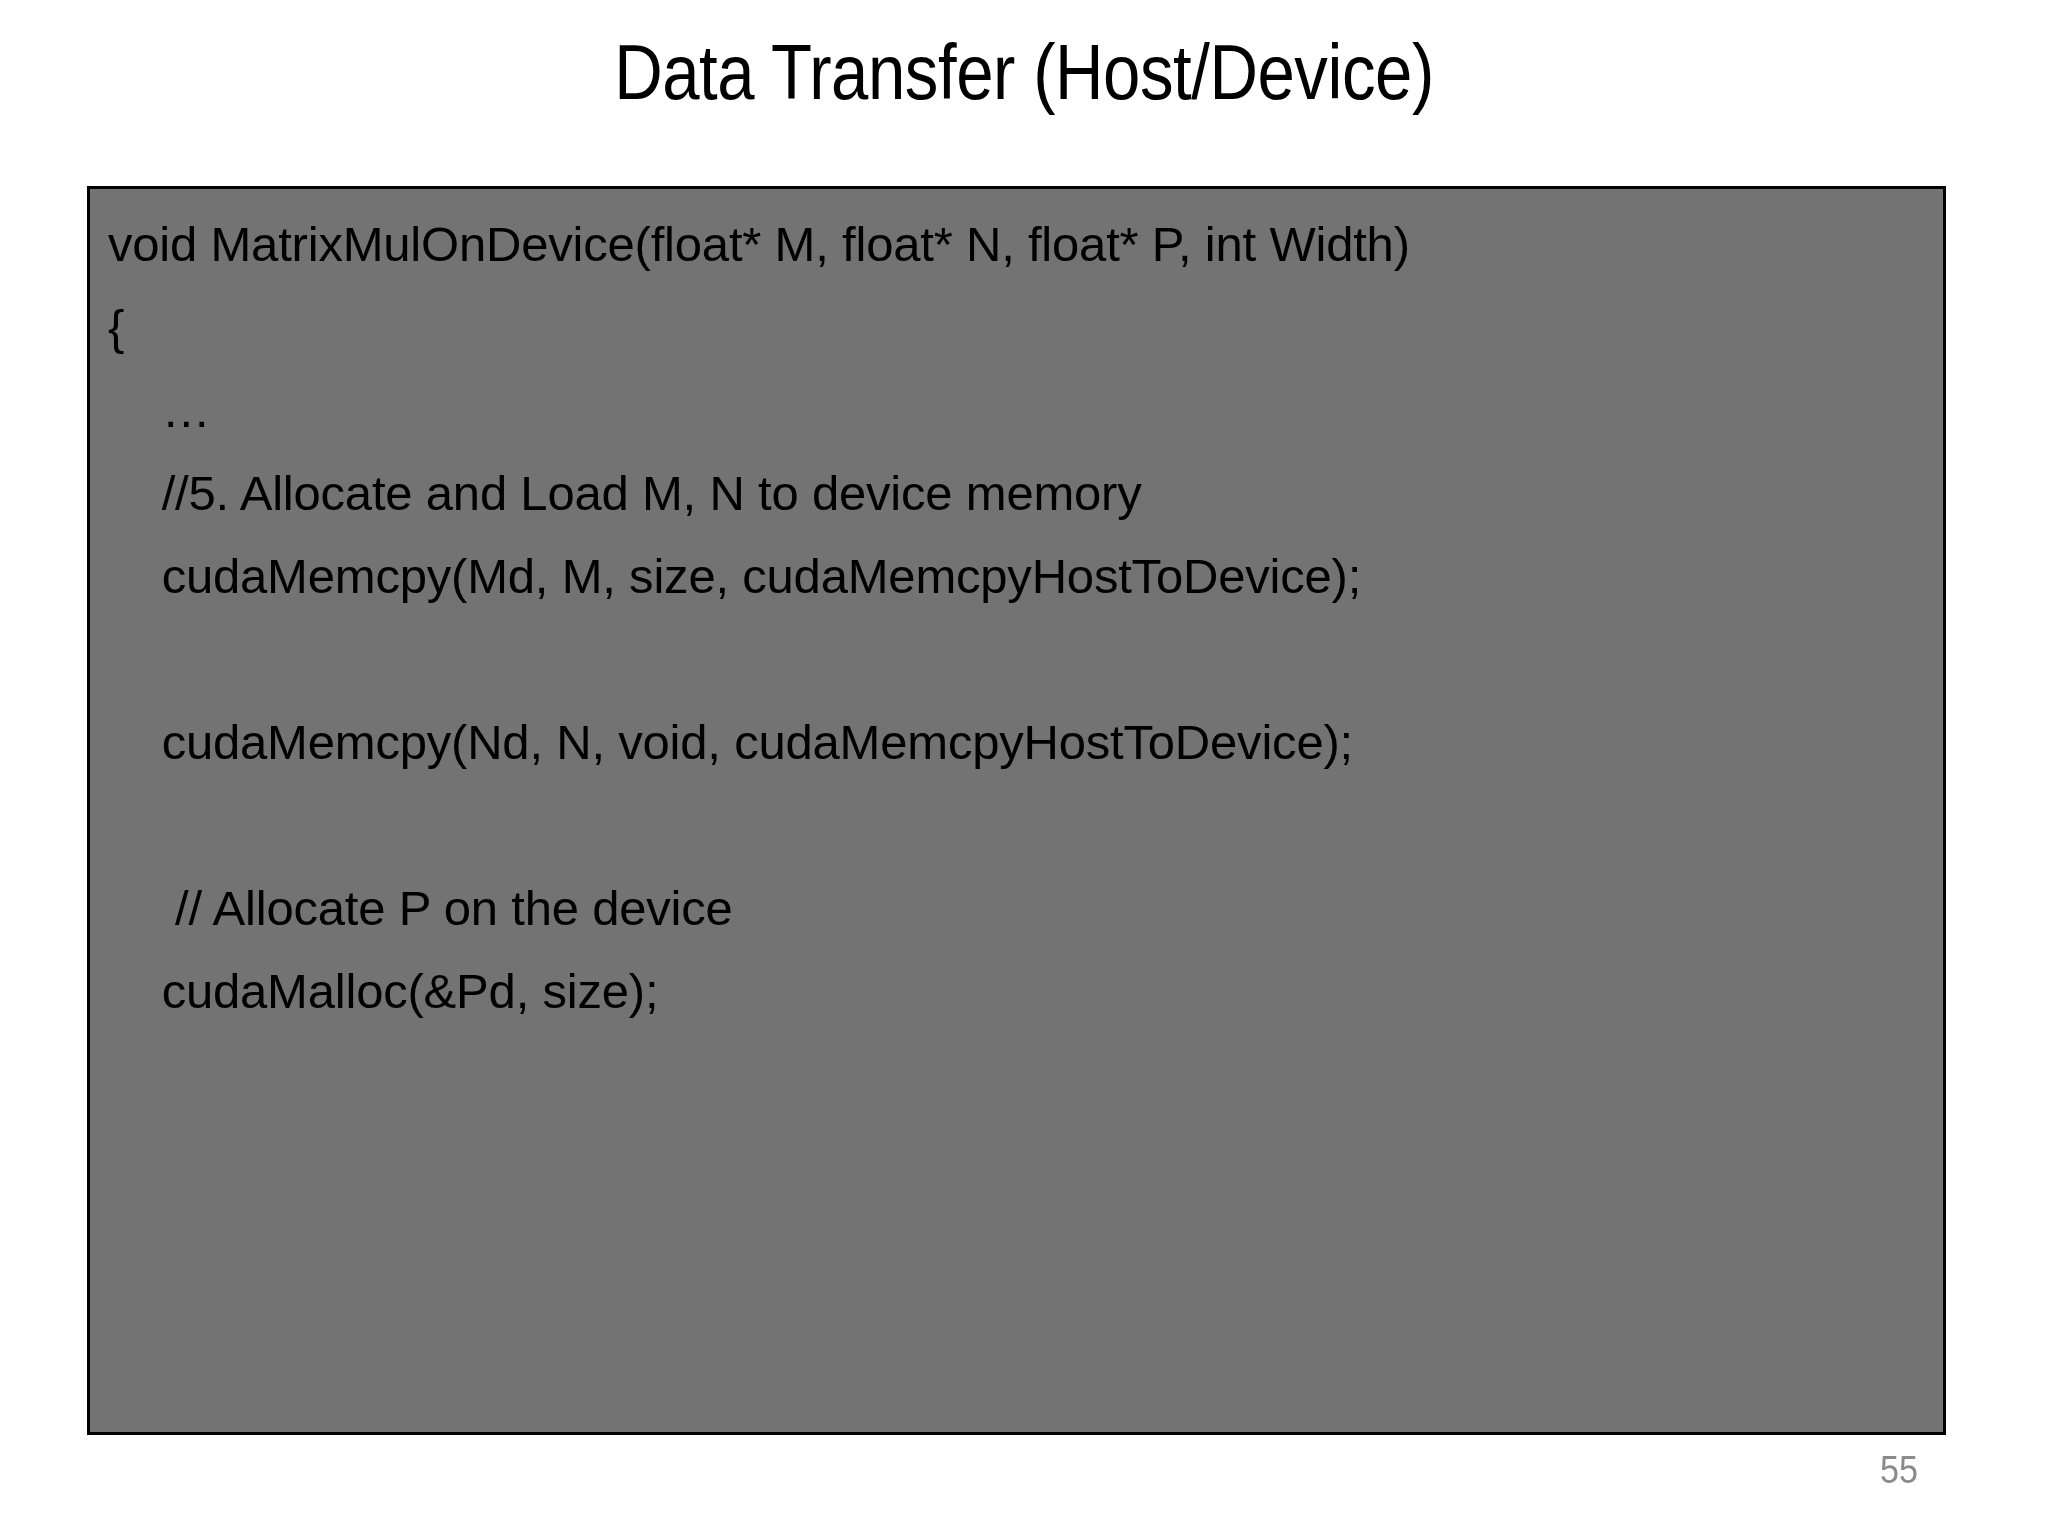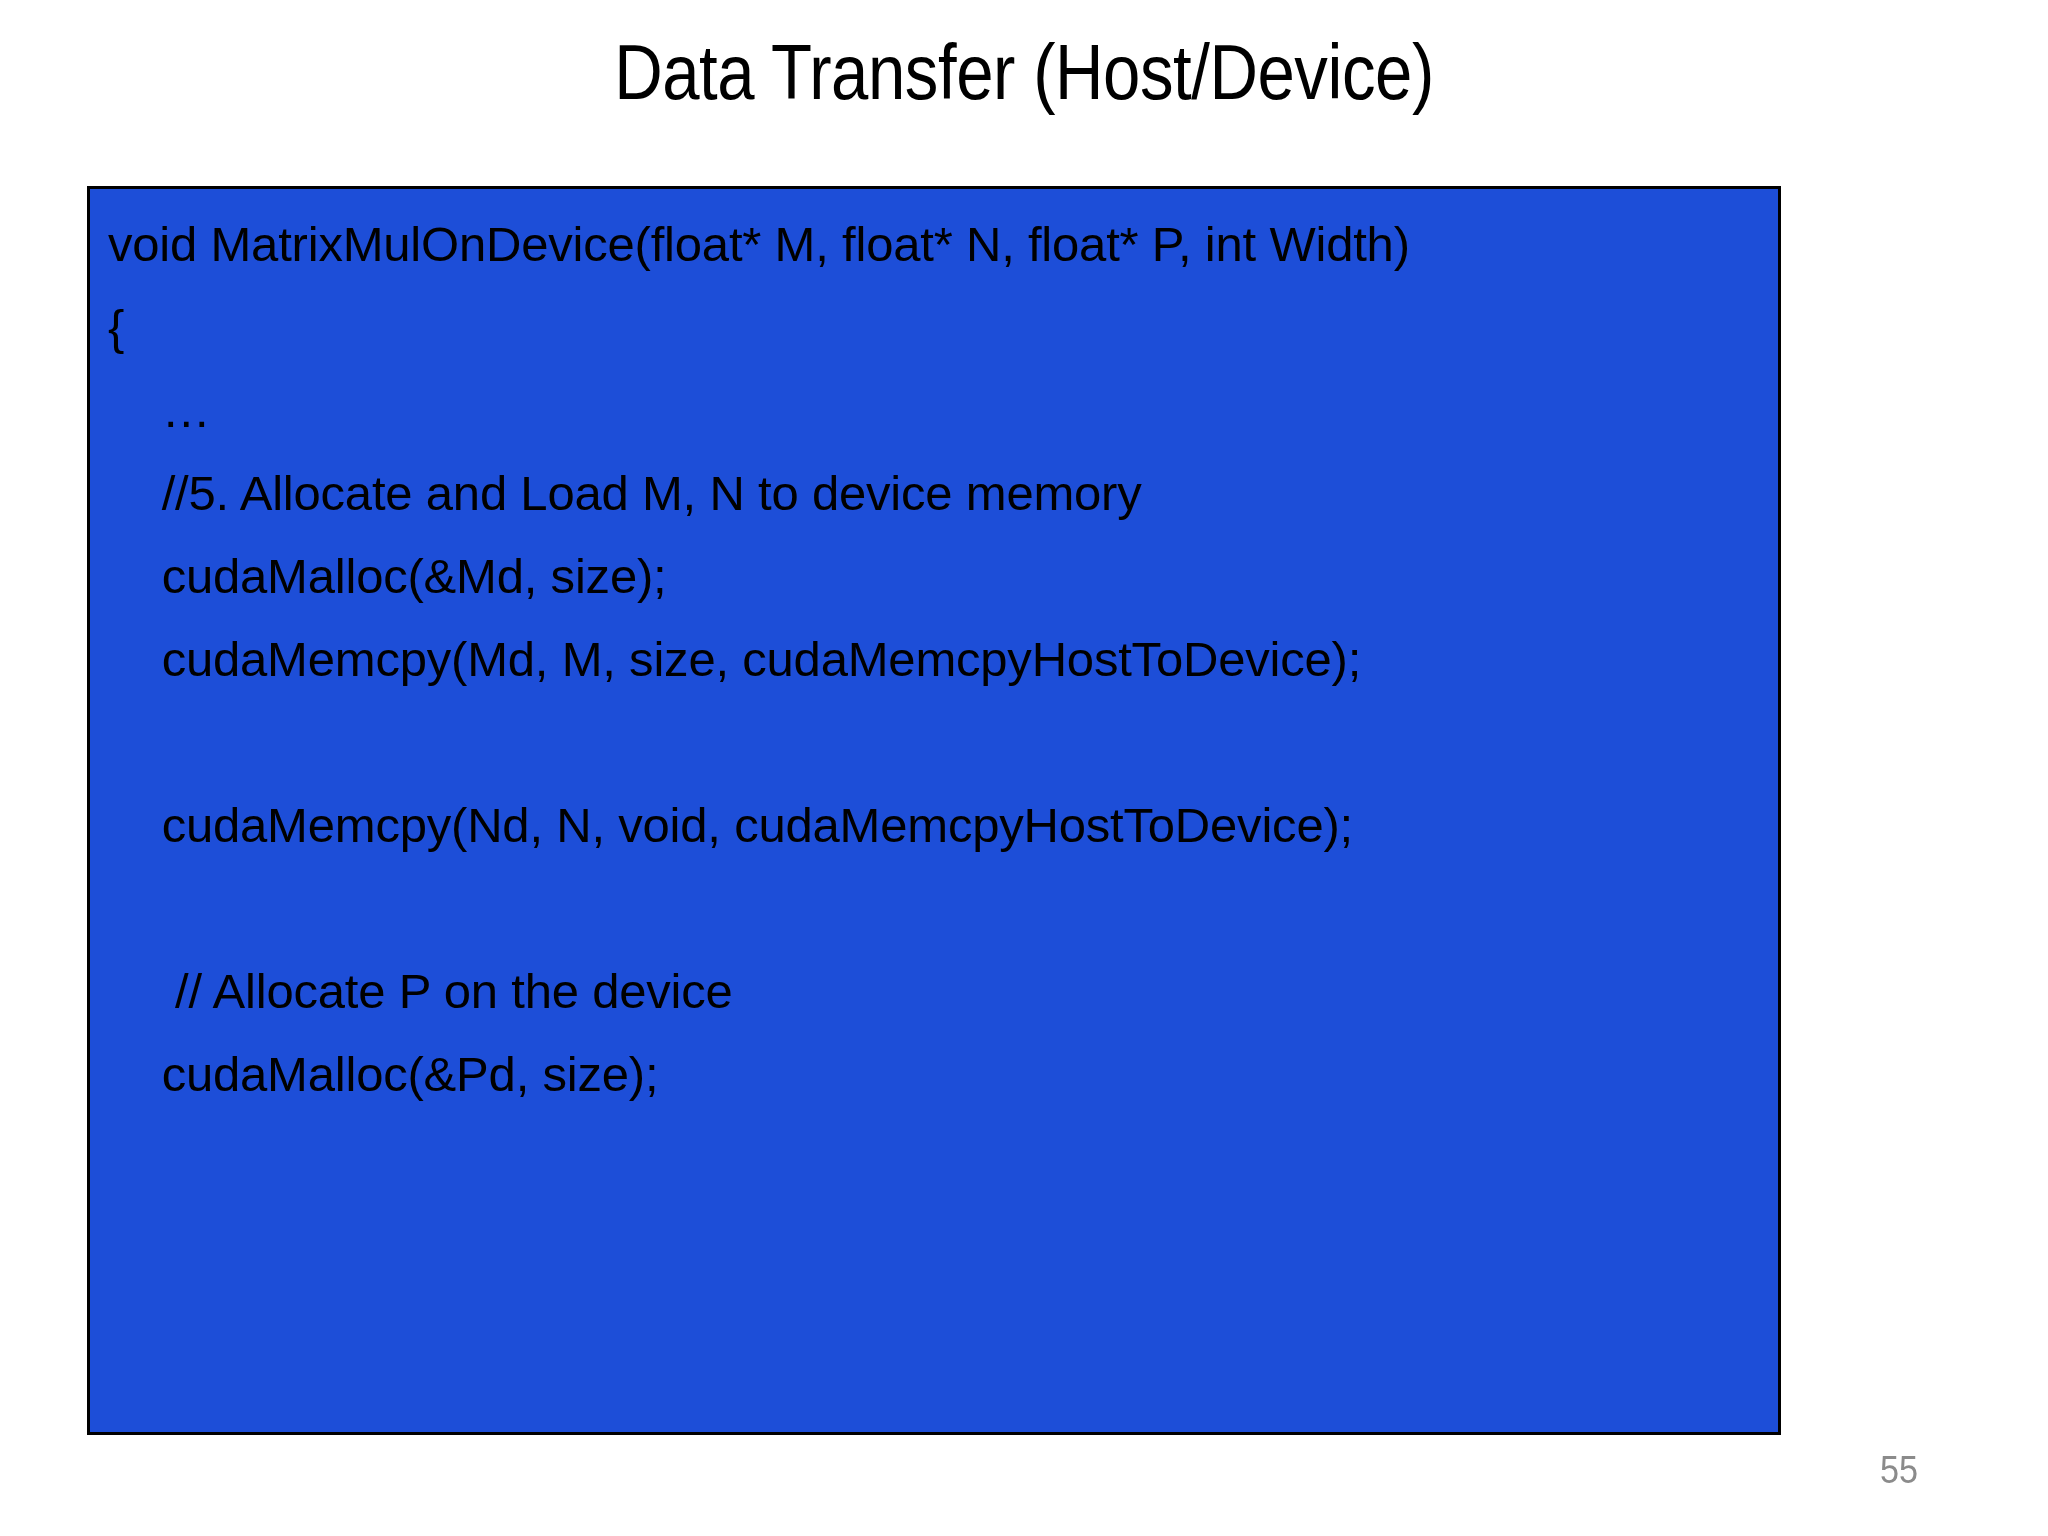--- a/index.html
+++ b/index.html
@@ -32,25 +32,25 @@
     transform: scaleX(0.86);
     transform-origin: 50% 50%;
     white-space: nowrap;
   }
 
   
   .code-box {
     position: absolute;
     left: 87px;
     top: 186px;
-    width: 1694px;
+    width: 1859px;
     height: 1249px;
     border: 3px solid #000000;
     box-sizing: border-box;
-    background: #1d4ed8;
+    background: #737373;
   }
 
   .code-lines {
     position: absolute;
     left: 18px;
     top: 14px;
     right: 8px;
   }
 
   .code-line {
@@ -90,21 +90,20 @@
 <body>
 
 <div class="slide-title">Data Transfer (Host/Device)</div>
 
 <div class="code-box">
   <div class="code-lines">
       <div class="code-line">void MatrixMulOnDevice(float* M, float* N, float* P, int Width)</div>
       <div class="code-line">{</div>
       <div class="code-line">    …</div>
       <div class="code-line">    //5. Allocate and Load M, N to device memory</div>
-      <div class="code-line">    cudaMalloc(&amp;Md, size);</div>
       <div class="code-line bold">    cudaMemcpy(Md, M, size, cudaMemcpyHostToDevice);</div>
       <div class="code-line blank"></div>
       <div class="code-line bold">    cudaMemcpy(Nd, N, void, cudaMemcpyHostToDevice);</div>
       <div class="code-line blank"></div>
       <div class="code-line">     // Allocate P on the device</div>
       <div class="code-line">    cudaMalloc(&amp;Pd, size);</div>
     </div>
 </div>
 
 <div class="page-number">55</div>

